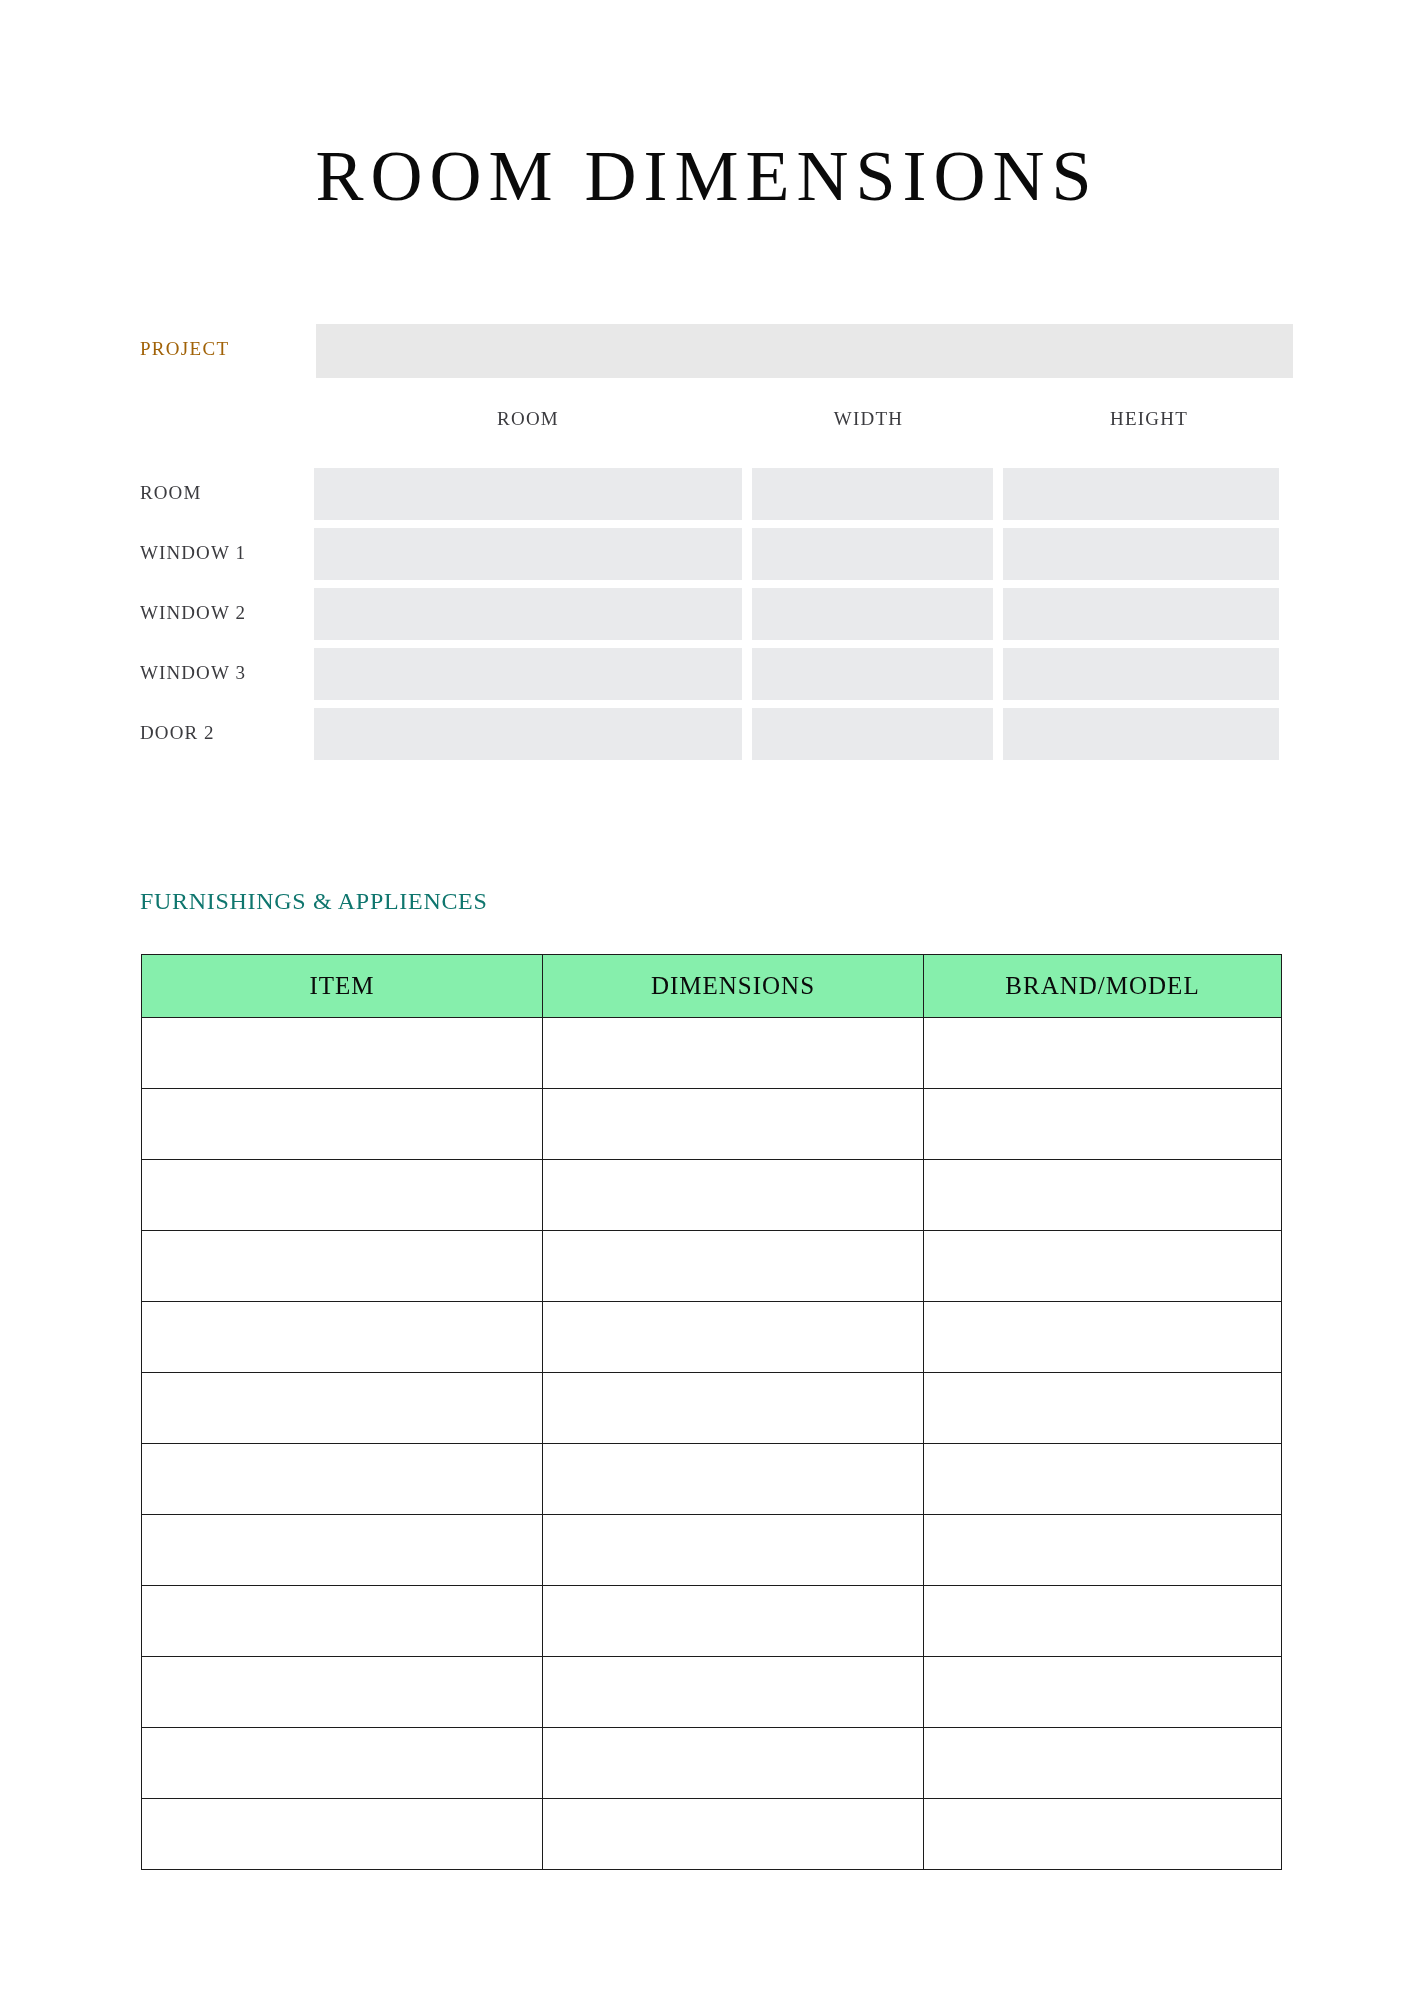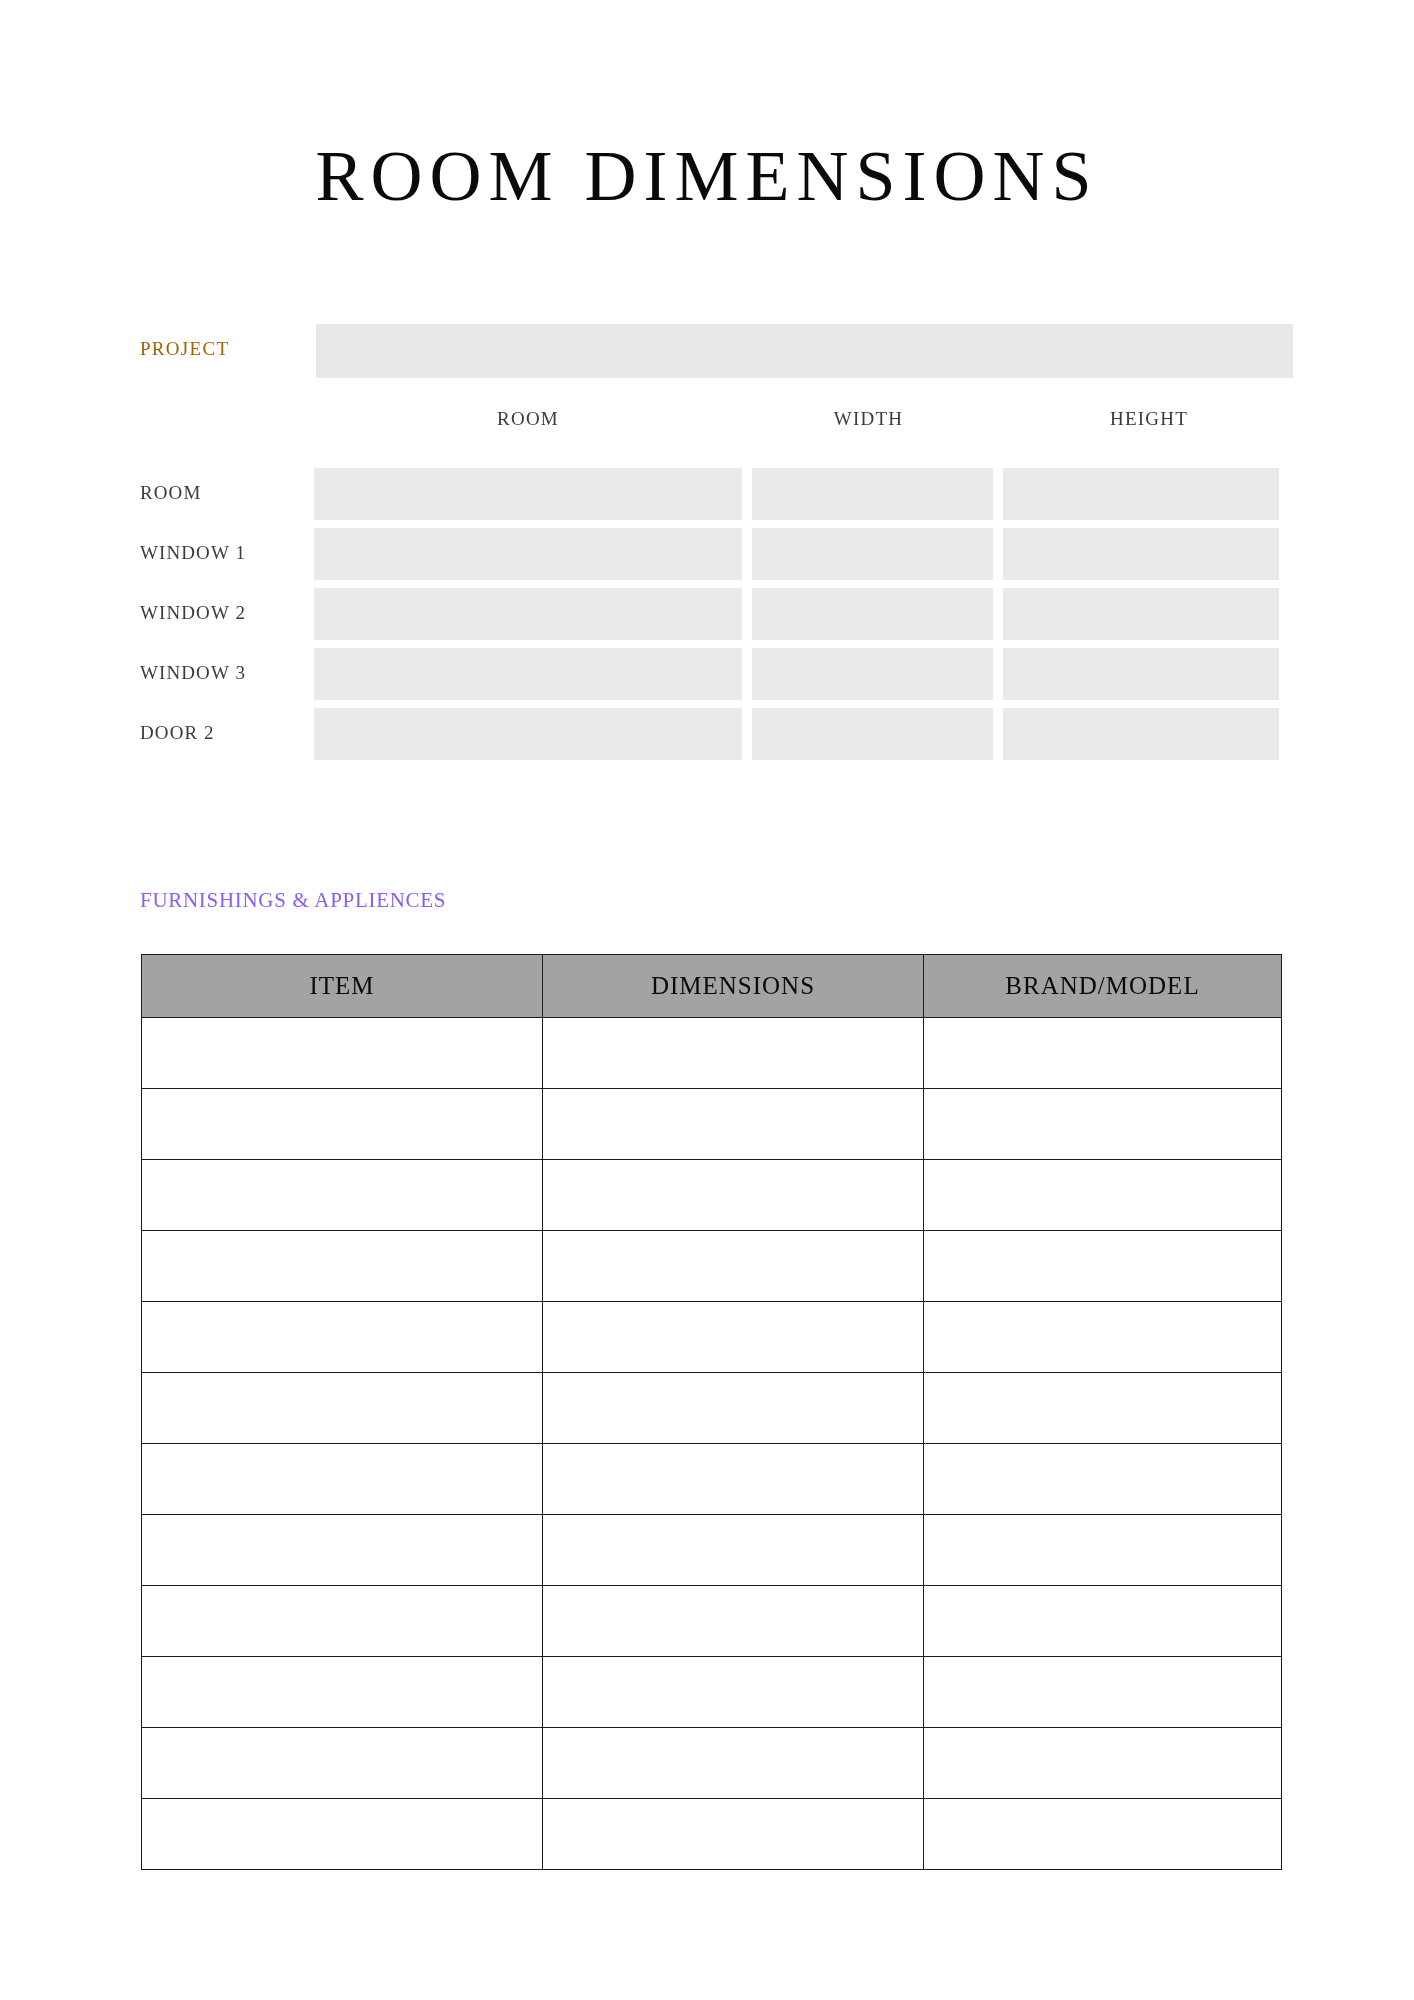--- a/index.html
+++ b/index.html
@@ -112,42 +112,42 @@
   }
   .dim-cell.c1 { left: 174px; width: 428px; }
   .dim-cell.c2 { left: 612px; width: 241px; }
   .dim-cell.c3 { left: 863px; width: 276px; }
 
   
   .furn-title {
     position: absolute;
     top: 860px;
     left: 140px;
-    font-size: 21px;
+    font-size: 24px;
     letter-spacing: 0.7px;
-    color: #8b5cf6;
+    color: #0f766e;
     white-space: nowrap;
   }
 
   .furn-table {
     position: absolute;
     top: 926px;
     left: 141px;
     width: 1137px;
     border-collapse: collapse;
     table-layout: fixed;
   }
   .furn-table th,
   .furn-table td {
     border: 1px solid #1c1c1c;
     padding: 0;
     margin: 0;
   }
   .furn-table th {
-    background: #a3a3a3;
+    background: #86efac;
     height: 62px;
     font-size: 25px;
     font-weight: 400;
     letter-spacing: 1px;
     color: #0a0a0a;
     text-align: center;
     vertical-align: middle;
   }
   .furn-table td {
     height: 70px;

